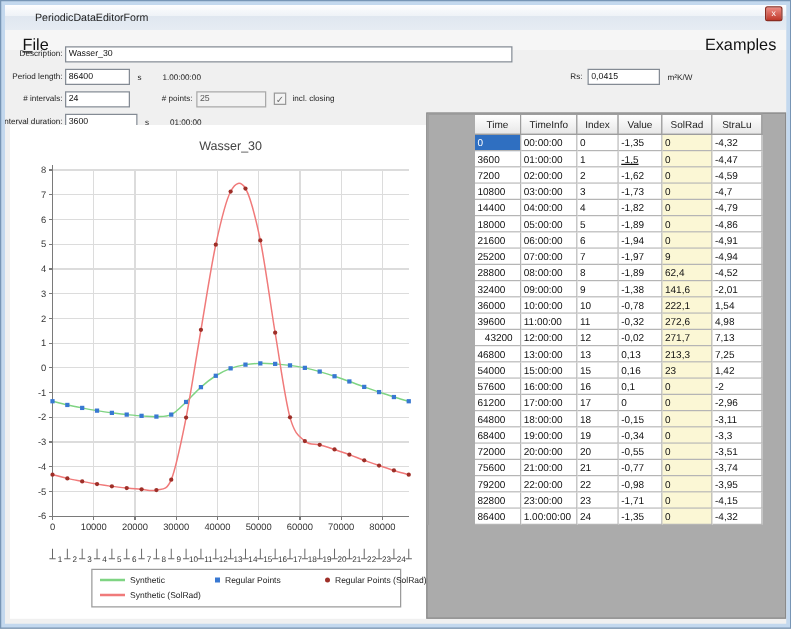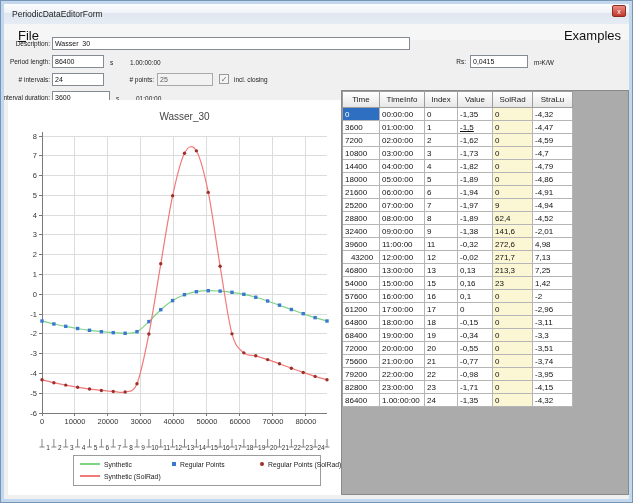--- a/index.html
+++ b/index.html
@@ -3,21 +3,21 @@
 <meta charset="utf-8">
 <style>
   html,body{margin:0;padding:0;background:#888;font-family:"Liberation Sans",sans-serif;}
   .window{width:633px;height:503px;box-sizing:border-box;border:1px solid #7795b5;background:#c3d8ee;padding:3px;position:relative;}
   .client{position:relative;width:625px;height:495px;background:#f0f0f0;overflow:hidden;}
 
   
   .titlebar{position:absolute;left:0;top:0;width:625px;height:20px;
     background:linear-gradient(#fdfdfe,#eef2f7 45%,#e0e7f0 46%,#e6ecf3);
     border-bottom:1px solid #cfd9e6;}
-  .title-text{position:absolute;left:8px;top:5px;font-size:8.5px;color:#1a1a1a;white-space:nowrap;}
+  .title-text{position:absolute;left:24px;top:5px;font-size:8.5px;color:#1a1a1a;white-space:nowrap;}
   .close-btn{position:absolute;right:3px;top:1px;width:14px;height:12px;border:1px solid #8b2c21;border-radius:2px;
     background:linear-gradient(#ec8b83,#c0392b);color:#fff;font-size:7px;line-height:11px;text-align:center;box-sizing:border-box;}
 
   
   .menubar{position:absolute;left:0;top:20px;width:625px;height:16px;background:#f6f6f6;}
   .menu-item{position:absolute;top:4px;font-size:13px;color:#111;display:inline-block;white-space:nowrap;}
   .menu-file{left:14px;}
   .menu-file::first-letter{text-decoration:underline;}
   .menu-examples{right:8px;}
 
@@ -41,21 +41,21 @@
   .li-3{grid-column:1;grid-row:2;}
   .sw{flex:0 0 auto;}
   .sw-line{width:20px;height:2px;}
   .sw-square{width:4px;height:4px;}
   .sw-dot{width:4px;height:4px;border-radius:50%;}
 
   
   .table-panel{position:absolute;left:337px;top:86px;width:288px;height:405px;box-sizing:border-box;
     background:#ababab;border:1px solid #8a8a8a;}
   .grid{position:absolute;left:0;top:0;border-left:1px solid #9d9d9d;border-top:1px solid #9d9d9d;background:#ababab;}
-  .tr{display:flex;}
+  .tr{display:flex;margin-left:37px;}
   .cell{height:13px;line-height:13px;box-sizing:border-box;padding-left:2px;overflow:hidden;
     border-right:1px solid #b5b5b5;border-bottom:1px solid #b5b5b5;background:#fff;
     font-size:8px;color:#111;white-space:nowrap;}
   .head .cell{height:16px;line-height:15px;text-align:center;padding-left:0;
     background:linear-gradient(#ffffff,#e7e7e7);border-right:1px solid #9d9d9d;border-bottom:1px solid #9d9d9d;color:#222;}
   .cell.hl{background:#fbf7d5;}
   .cell.sel{background:#2f6fc1;color:#fff;}
 </style>
 </head>
 <body>
@@ -392,20 +392,28 @@
           </div>
           <div class="tr">
             <div class="cell" style="width: 37px;">32400</div>
             <div class="cell" style="width: 45px;">09:00:00</div>
             <div class="cell" style="width: 33px;">9</div>
             <div class="cell" style="width: 35px;">-1,38</div>
             <div class="cell hl" style="width: 40px;">141,6</div>
             <div class="cell" style="width: 40px;">-2,01</div>
           </div>
           <div class="tr">
+            <div class="cell" style="width: 37px;">36000</div>
+            <div class="cell" style="width: 45px;">10:00:00</div>
+            <div class="cell" style="width: 33px;">10</div>
+            <div class="cell" style="width: 35px;">-0,78</div>
+            <div class="cell hl" style="width: 40px;">222,1</div>
+            <div class="cell" style="width: 40px;">1,54</div>
+          </div>
+          <div class="tr">
             <div class="cell" style="width: 37px;">39600</div>
             <div class="cell" style="width: 45px;">11:00:00</div>
             <div class="cell" style="width: 33px;">11</div>
             <div class="cell" style="width: 35px;">-0,32</div>
             <div class="cell hl" style="width: 40px;">272,6</div>
             <div class="cell" style="width: 40px;">4,98</div>
           </div>
           <div class="tr">
             <div class="cell" style="width: 37px; text-align: center;">43200</div>
             <div class="cell" style="width: 45px;">12:00:00</div>

